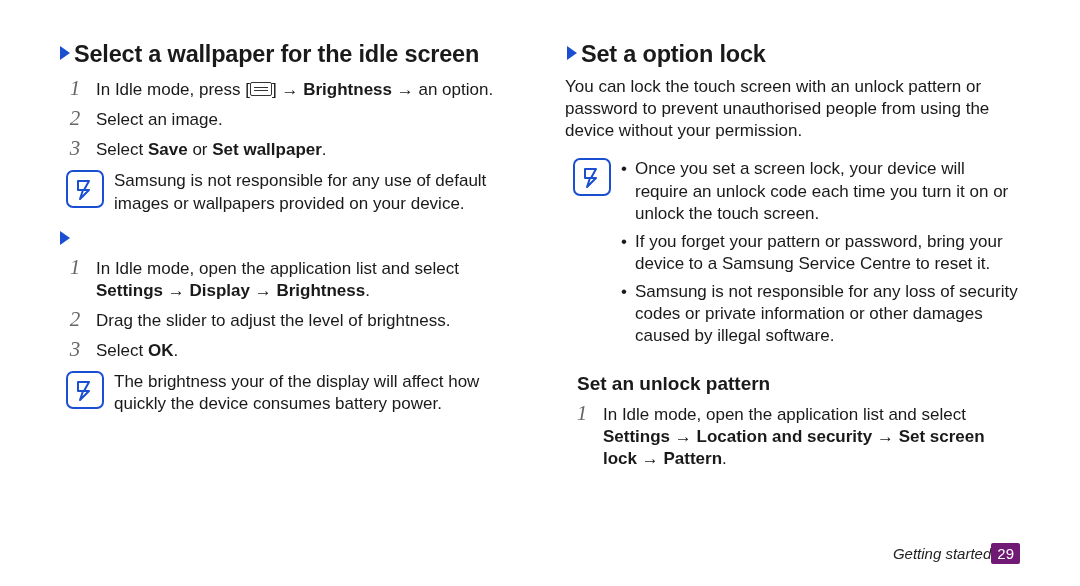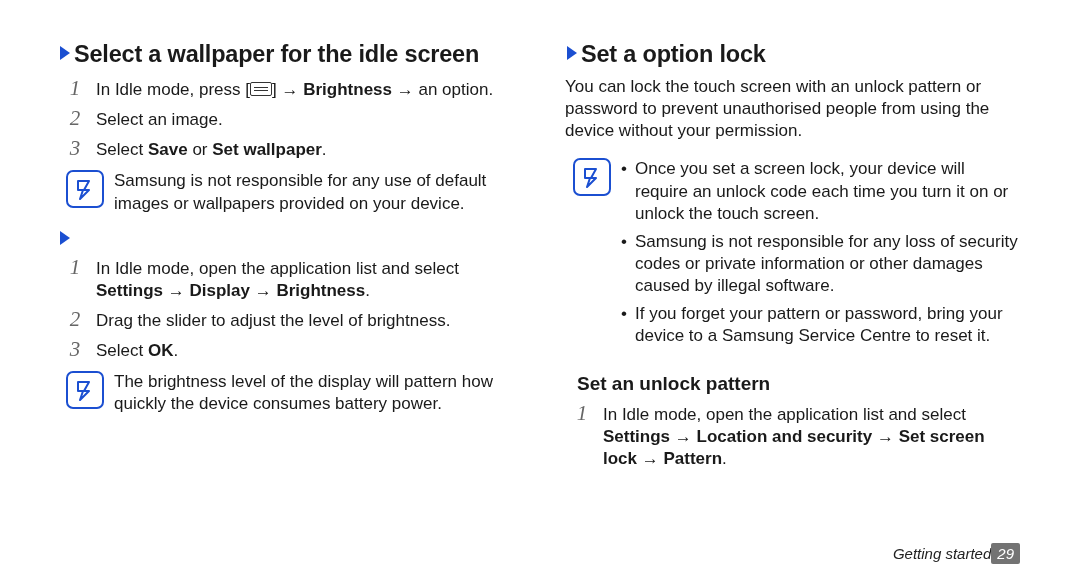--- a/index.html
+++ b/index.html
@@ -132,26 +132,25 @@
     right: 60px;
     display: flex;
     align-items: center;
   }
   .footer-label {
     font-style: italic;
     font-size: 15px;
     color: #222;
   }
   .footer-num {
-    background: #737373;
+    background: #701a75;
     color: #fff;
     font-size: 15px;
     padding: 2px 6px;
     border-radius: 2px;
-    font-style: italic;
   }
 </style>
 </head>
 <body>
 
 <div class="page">
 
   <div class="col">
 
     <div class="section-head">
@@ -217,21 +216,21 @@
         <span>Select </span><span class="bold">OK</span><span>.</span>
       </span>
     </div>
 
     <div class="note-box">
       <span class="note-icon">
         <svg viewBox="0 0 20 22">
             <path d="M3 3 L14 3 L9 12 L14 12 L5 21 L8 12 L3 12 Z" fill="none" stroke="#1b4fd1" stroke-width="2" stroke-linejoin="round"></path>
           </svg>
       </span>
-      <div class="note-body">The brightness level of the display will pattern how quickly the device consumes battery power.</div>
+      <div class="note-body">The brightness your of the display will affect how quickly the device consumes battery power.</div>
     </div>
 
   </div>
 
   <div class="col">
 
     <div class="section-head">
       <span class="chev">
         <svg viewBox="0 0 16 18">
             <polygon points="2,2 12,9 2,16" fill="#1b4fd1"></polygon>
@@ -244,22 +243,22 @@
 
     <div class="note-box">
       <span class="note-icon">
         <svg viewBox="0 0 20 22">
             <path d="M3 3 L14 3 L9 12 L14 12 L5 21 L8 12 L3 12 Z" fill="none" stroke="#1b4fd1" stroke-width="2" stroke-linejoin="round"></path>
           </svg>
       </span>
       <div class="note-body">
         <ul>
           <li>Once you set a screen lock, your device will require an unlock code each time you turn it on or unlock the touch screen.</li>
+          <li>If you forget your pattern or password, bring your device to a Samsung Service Centre to reset it.</li>
           <li>Samsung is not responsible for any loss of security codes or private information or other damages caused by illegal software.</li>
-          <li>If you forget your pattern or password, bring your device to a Samsung Service Centre to reset it.</li>
         </ul>
       </div>
     </div>
 
     <div class="sub-title">Set an unlock pattern</div>
 
     <div class="step">
       <span class="step-num">1</span>
       <span class="step-text">
         <span>In Idle mode, open the application list and select </span><span class="bold">Settings → Location and security → Set screen lock → Pattern</span><span>.</span>

